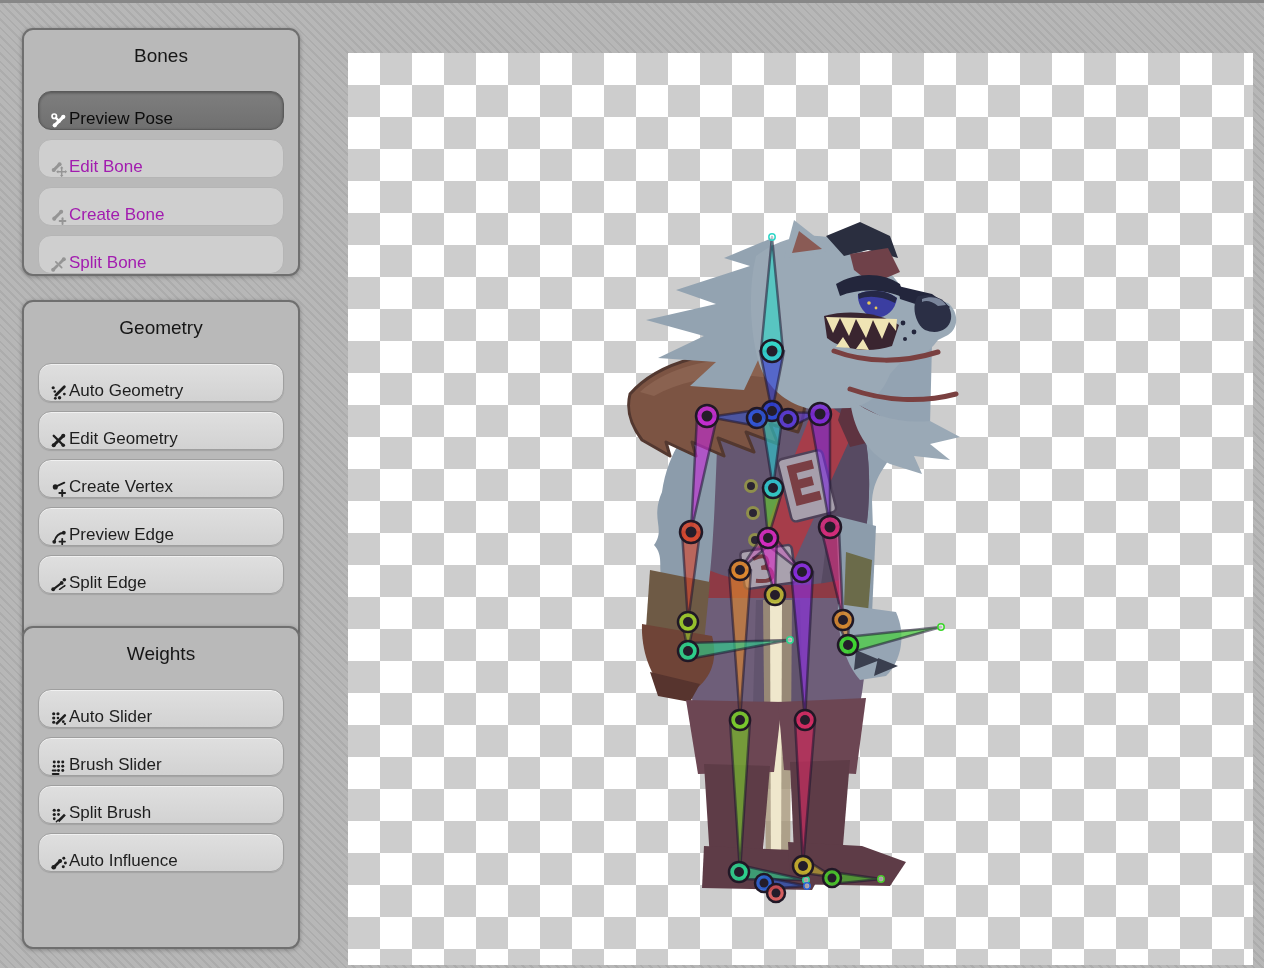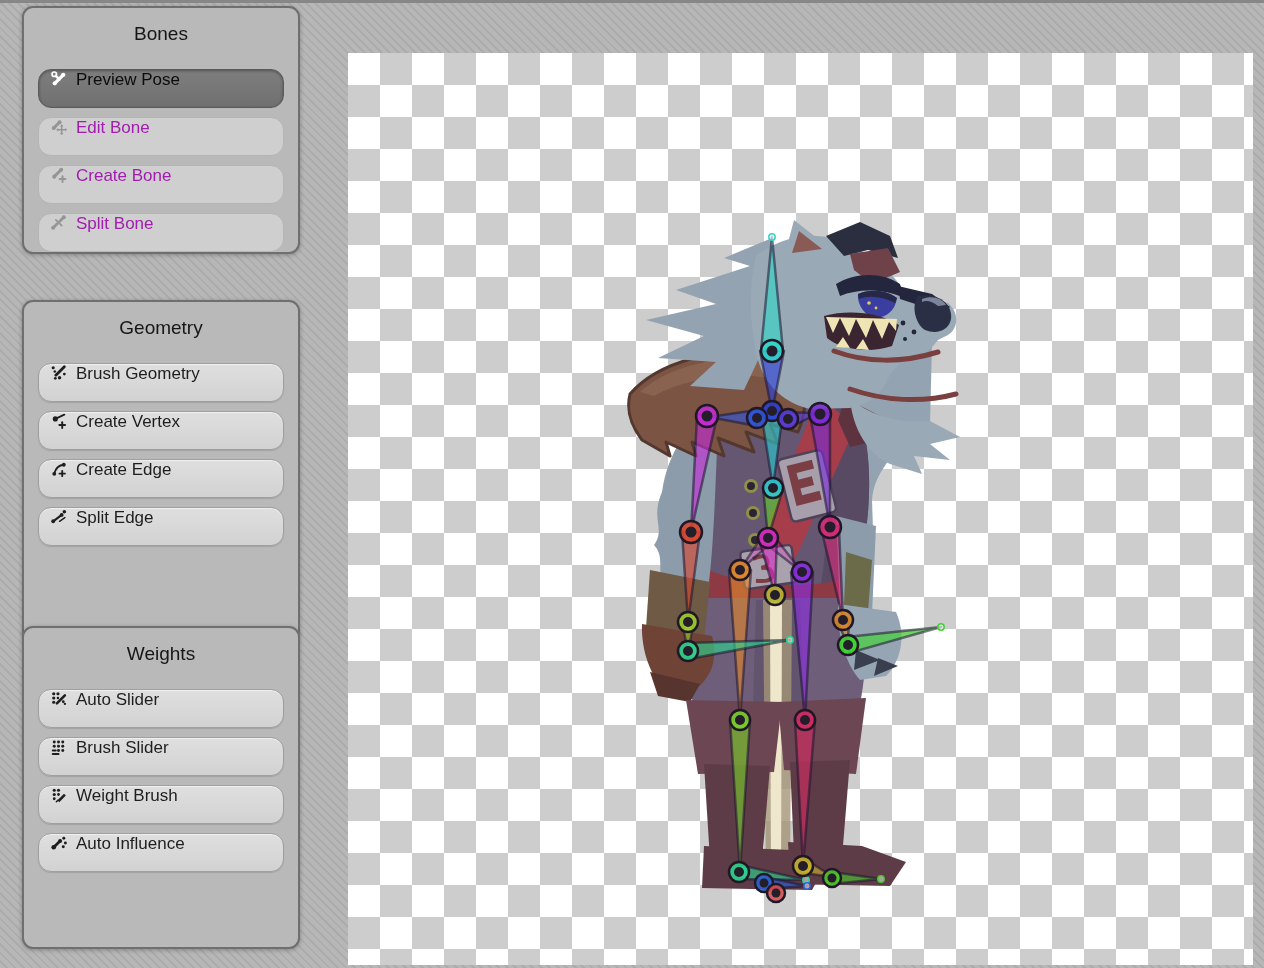--- a/index.html
+++ b/index.html
@@ -36,21 +36,21 @@
   }
   .panel h2{
     margin:0;padding:13px 0 0;height:38px;
     text-align:center;font-size:19px;font-weight:500;color:#161616;line-height:25px;
   }
   .btns{margin-top:23px;padding:0 14px 0}
   .tool-btn{
     height:39px;margin-bottom:9px;border-radius:13px;
     background:linear-gradient(#dfdfdf,#d2d2d2);
     border:1px solid #9f9f9f;
-    display:flex;align-items:flex-start;gap:9px;padding:0 11px;
+    display:flex;align-items:flex-end;gap:2px;padding:0 11px;
     font-size:17px;font-weight:500;color:#1e1e1e;cursor:pointer;
     box-shadow:inset 0 1px 0 rgba(255,255,255,.55),0 1px 1px rgba(0,0,0,.12);
   }
   .tool-btn .icon{width:17px;height:17px;flex:0 0 17px;display:flex;align-items:center;color:#1e1e1e}
   .tool-btn .icon svg{display:block}
   .tool-btn.active{
     background:linear-gradient(#7e7e7e,#707070);
     border-color:#5a5a5a;color:#0c0c0c;
     box-shadow:inset 0 1px 3px rgba(0,0,0,.35);
   }
@@ -276,21 +276,21 @@
           <circle cx="832" cy="878" r="4.5" fill="#241D2A"></circle>
         </g>
         <g>
           <circle cx="776" cy="893" r="9" fill="#D65050" fill-opacity="0.88" stroke="#201826" stroke-width="2.5"></circle>
           <circle cx="776" cy="893" r="4.5" fill="#241D2A"></circle>
         </g>
       </g>
   </svg>
 </div>
 
-<aside class="panel" style="top:6px;height:248px">
+<aside class="panel" style="top:28px;height:248px">
   <h2>Bones</h2>
   <div class="btns">
       <div class="tool-btn active">
         <span class="icon">
           <svg viewBox="0 0 16 16" width="17" height="17" aria-hidden="true">
             <line x1="4.5" y1="12.5" x2="12.5" y2="4.5" stroke="currentColor" stroke-width="3" stroke-linecap="round"></line>
             <circle cx="4.5" cy="12.5" r="2" fill="currentColor"></circle>
             <circle cx="12.5" cy="4.5" r="2" fill="currentColor"></circle>
             <circle cx="4" cy="4" r="2.1" fill="none" stroke="currentColor" stroke-width="1.6"></circle>
             <line x1="5.5" y1="5.5" x2="9" y2="9" stroke="currentColor" stroke-width="2.2" stroke-linecap="round"></line>
@@ -344,21 +344,33 @@
         <span class="icon">
           <svg viewBox="0 0 16 16" width="17" height="17" aria-hidden="true">
             <line x1="5.5" y1="10.5" x2="13.5" y2="2.5" stroke="currentColor" stroke-width="2.6" stroke-linecap="round"></line>
             <circle cx="3" cy="3.5" r="1.5" fill="currentColor"></circle>
             <circle cx="4.5" cy="7" r="1.2" fill="currentColor"></circle>
             <circle cx="9" cy="13" r="1.6" fill="currentColor"></circle>
             <circle cx="13.5" cy="9.5" r="1.3" fill="currentColor"></circle>
             <circle cx="5" cy="13.5" r="1.3" fill="currentColor"></circle>
           </svg>
         </span>
-        <span class="lbl">Brush Geometry</span>
+        <span class="lbl">Auto Geometry</span>
+      </div>
+      <div class="tool-btn">
+        <span class="icon">
+          <svg viewBox="0 0 16 16" width="17" height="17" aria-hidden="true">
+            <line x1="3.5" y1="12.5" x2="12.5" y2="3.5" stroke="currentColor" stroke-width="2.8" stroke-linecap="round"></line>
+            <circle cx="3.5" cy="12.5" r="1.9" fill="currentColor"></circle>
+            <circle cx="12.5" cy="3.5" r="1.9" fill="currentColor"></circle>
+            <line x1="3.5" y1="3.5" x2="12" y2="12" stroke="currentColor" stroke-width="2.2" stroke-linecap="round"></line>
+            <circle cx="12.5" cy="12.5" r="1.7" fill="currentColor"></circle>
+          </svg>
+        </span>
+        <span class="lbl">Edit Geometry</span>
       </div>
       <div class="tool-btn">
         <span class="icon">
           <svg viewBox="0 0 16 16" width="17" height="17" aria-hidden="true">
             <circle cx="5" cy="6.5" r="2.4" fill="currentColor"></circle>
             <line x1="7" y1="5.5" x2="13.5" y2="2.5" stroke="currentColor" stroke-width="1.7" stroke-linecap="round"></line>
             <line x1="11.5" y1="9.6" x2="11.5" y2="15" stroke="currentColor" stroke-width="1.8" stroke-linecap="round"></line>
             <line x1="8.8" y1="12.3" x2="14.2" y2="12.3" stroke="currentColor" stroke-width="1.8" stroke-linecap="round"></line>
           </svg>
         </span>
@@ -367,21 +379,21 @@
       <div class="tool-btn">
         <span class="icon">
           <svg viewBox="0 0 16 16" width="17" height="17" aria-hidden="true">
             <path d="M4,13 Q6,5 13,4.5" fill="none" stroke="currentColor" stroke-width="1.8"></path>
             <circle cx="4" cy="13" r="1.8" fill="currentColor"></circle>
             <circle cx="13" cy="4.5" r="1.8" fill="currentColor"></circle>
             <line x1="11.5" y1="10.2" x2="11.5" y2="15.4" stroke="currentColor" stroke-width="1.7" stroke-linecap="round"></line>
             <line x1="8.9" y1="12.8" x2="14.1" y2="12.8" stroke="currentColor" stroke-width="1.7" stroke-linecap="round"></line>
           </svg>
         </span>
-        <span class="lbl">Create Edge</span>
+        <span class="lbl">Preview Edge</span>
       </div>
       <div class="tool-btn">
         <span class="icon">
           <svg viewBox="0 0 16 16" width="17" height="17" aria-hidden="true">
             <line x1="3" y1="12.5" x2="11" y2="6.5" stroke="currentColor" stroke-width="2" stroke-linecap="round"></line>
             <circle cx="3" cy="12.5" r="1.8" fill="currentColor"></circle>
             <circle cx="11" cy="6.5" r="1.8" fill="currentColor"></circle>
             <circle cx="13.5" cy="3.5" r="1.7" fill="currentColor"></circle>
             <line x1="9" y1="12.5" x2="14" y2="9" stroke="currentColor" stroke-width="1.4" stroke-linecap="round"></line>
           </svg>
@@ -430,21 +442,21 @@
           <svg viewBox="0 0 16 16" width="17" height="17" aria-hidden="true">
             <circle cx="4" cy="4" r="1.5" fill="currentColor"></circle>
             <circle cx="8" cy="4" r="1.5" fill="currentColor"></circle>
             <circle cx="4" cy="8" r="1.5" fill="currentColor"></circle>
             <circle cx="8" cy="8" r="1.3" fill="currentColor"></circle>
             <circle cx="4" cy="12" r="1.3" fill="currentColor"></circle>
             <path d="M7,13.5 L13.2,7.3 L14.9,9 L8.7,15.2 Z" fill="currentColor"></path>
             <line x1="6" y1="14.8" x2="7.4" y2="13.4" stroke="currentColor" stroke-width="1.4" stroke-linecap="round"></line>
           </svg>
         </span>
-        <span class="lbl">Weight Brush</span>
+        <span class="lbl">Split Brush</span>
       </div>
       <div class="tool-btn">
         <span class="icon">
           <svg viewBox="0 0 16 16" width="17" height="17" aria-hidden="true">
             <line x1="3.5" y1="12.5" x2="9.5" y2="6.5" stroke="currentColor" stroke-width="2.6" stroke-linecap="round"></line>
             <circle cx="3.5" cy="12.5" r="2.2" fill="currentColor"></circle>
             <circle cx="9.5" cy="6.5" r="1.9" fill="currentColor"></circle>
             <circle cx="13" cy="4" r="1.4" fill="currentColor"></circle>
             <circle cx="14.5" cy="8.5" r="1.4" fill="currentColor"></circle>
             <circle cx="12.5" cy="12" r="1.4" fill="currentColor"></circle>

